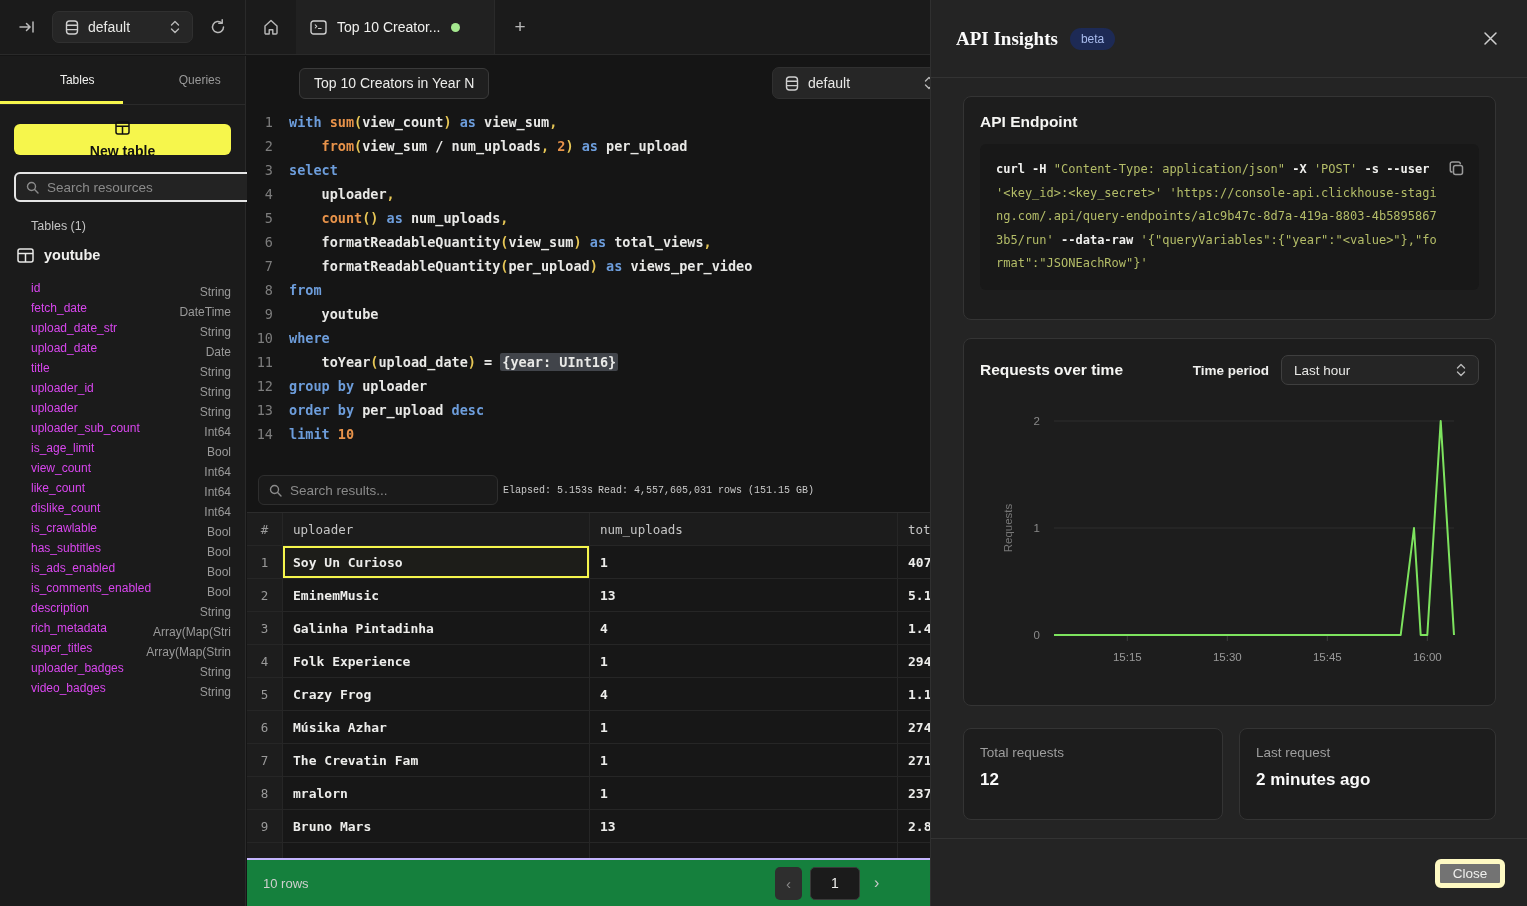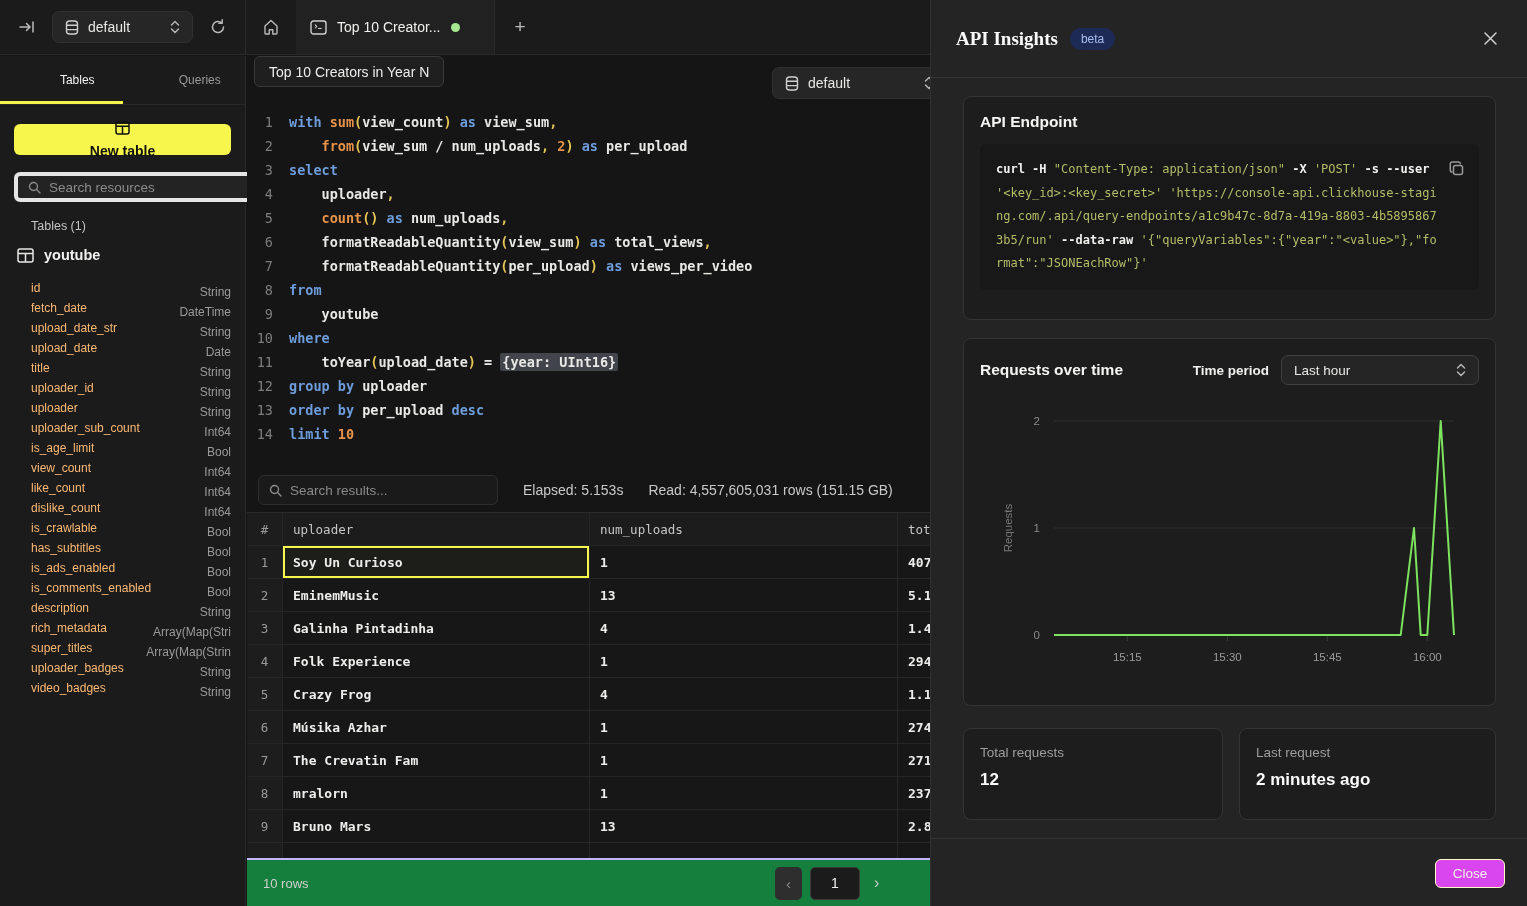--- a/index.html
+++ b/index.html
@@ -17,52 +17,52 @@
   .green-dot { width:9px; height:9px; border-radius:50%; background:#a5e88f; flex:none; }
   #new-tab-btn { width:50px; height:100%; color:#b9b9b9; font-size:19px; background:none; border:none; cursor:pointer; }
 
   
   #sidebar { position:absolute; left:0; top:56px; width:246px; height:850px; background:#1b1b1b; border-right:1px solid #2a2a2a; }
   #sidebar-tabs { display:flex; height:49px; border-bottom:1px solid #2a2a2a; }
   .side-tab { flex:1; display:flex; align-items:center; justify-content:center; font-size:12px; color:#9a9a9a; cursor:pointer; position:relative; background:none; border:none;padding-left:32px; }
   .side-tab.active { color:#f2f2f0; }
   .side-tab.active::after { content:""; position:absolute; left:0; right:0; bottom:0; height:3px; background:#f6f64c; }
   #new-table-btn { position:absolute; left:14px; top:68px; width:217px; height:31px; background:#f6f64c; color:#101010; border:none; border-radius:6px; font-size:14px; font-weight:bold; display:flex; align-items:center; justify-content:center; gap:8px; cursor:pointer;flex-direction:column; }
-  #resource-search { position:absolute; left:14px; top:116px; width:258px; height:30px; background:#232323; border:4px solid #e5e5e5; border-radius:6px; display:flex; align-items:center; gap:8px; padding:0 10px; }
+  #resource-search { position:absolute; left:14px; top:116px; width:258px; height:30px; background:#232323; border:2px solid #e5e5e5; border-radius:6px; display:flex; align-items:center; gap:8px; padding:0 10px; }
   #resource-search input { background:none; border:none; outline:none; color:#cfcfcf; font-size:13.5px; width:100%; }
   #resource-search input::placeholder { color:#8b8b8b; }
   #tables-section-label { position:absolute; left:31px; top:163px; font-size:12.5px; color:#c3c3c3; }
   #table-item { position:absolute; left:14px; top:185px; width:217px; height:28px; display:flex; align-items:center; gap:10px; padding:0 3px; cursor:pointer; }
   #table-item .name { font-size:14.5px; color:#f0f0ee; font-weight:bold; }
   #column-list { position:absolute; left:31px; top:222px; width:200px; }
   .col-row { display:flex; justify-content:space-between; height:20px; align-items:center; }
-  .col-row .cname { font-size:12px; color:#fdba74; white-space:pre; }
+  .col-row .cname { font-size:12px; color:#d946ef; white-space:pre; }
   .col-row .ctype { font-size:12px; color:#9a9a9a; white-space:pre;margin-top:8px; }
 
   
   #middle { position:absolute; left:247px; top:56px; width:1280px; height:850px; background:#151515; }
-  #mid-toolbar { height:54px; display:flex; padding:0 7px; }
+  #mid-toolbar { height:54px; display:flex; align-items:center; padding:0 7px;margin-left:45px; }
   #query-title-chip { height:31px; background:#1f1f1f; border:1px solid #3a3a3a; border-radius:6px; color:#ededeb; font-size:14px; display:flex; align-items:center; padding:0 14px; cursor:pointer; }
   #mid-db-select { position:absolute; left:525px; top:11px; width:175px; }
 
   
   #editor { position:absolute; left:0; top:54px; width:700px; height:352px; }
   .code-line { display:flex; height:24px; line-height:24px; font-size:13.5px; font-weight:bold; }
   .code-line .ln { width:26px; text-align:right; color:#7d7d7d; font-weight:normal; flex:none; font-family:"DejaVu Sans Mono", monospace; }
   .code-line .lc { padding-left:16px; white-space:pre; font-family:"DejaVu Sans Mono", monospace; }
   .tok-kw { color:#6d9ddb; } .tok-fn { color:#e8934a; } .tok-pr { color:#e6c655; }
   .tok-num { color:#e8934a; } .tok-pl { color:#e8e8e6; }
   .tok-pm { color:#e8e8e6; background:#41444a; border-radius:2px; padding:1px 2px; }
 
   
-  #results-toolbar { position:absolute; left:0; top:412px; width:700px; height:44px; display:flex; align-items:center; gap:25px; padding-left:11px; }
+  #results-toolbar { position:absolute; left:0; top:412px; width:700px; height:44px; display:flex; align-items:center; gap:5px; padding-left:11px; }
   #results-search { width:240px; height:30px; background:#1a1a1a; border:1px solid #2e2e2e; border-radius:6px; display:flex; align-items:center; gap:8px; padding:0 10px; }
   #results-search input { background:none; border:none; outline:none; color:#cfcfcf; font-size:13.5px; width:100%; }
   #results-search input::placeholder { color:#8b8b8b; }
-  .stat-text { font-size:14px; color:#c9c9c9; }
+  .stat-text { font-size:10px; color:#c9c9c9;font-family:Liberation Mono, monospace; }
 
   #results-table { position:absolute; left:0; top:456px; width:1280px; border-top:1px solid #2c2c2c; }
   .tr { display:flex; height:33px; border-bottom:1px solid #262626; background:#171717; }
   .tr .td-num { width:36px; flex:none; background:#1d1d1d; border-right:1px solid #262626; color:#9a9a9a; font-size:12.5px; display:flex; align-items:center; justify-content:center; font-family:"DejaVu Sans Mono", monospace; }
   .tr .td { display:flex; align-items:center; padding:0 10px; font-size:13px; font-weight:bold; font-family:"DejaVu Sans Mono", monospace; color:#ededeb; border-right:1px solid #262626; overflow:hidden; white-space:nowrap; }
   .tr .c1 { width:307px; flex:none; }
   .tr .c2 { width:308px; flex:none; }
   .tr .c3 { flex:1; border-right:none; }
   .tr.head { background:#1c1c1c; height:33px; }
   .tr.head .td { color:#c6c6c6; font-weight:normal; font-size:12.5px; }
@@ -98,21 +98,21 @@
   #time-period-select { width:198px; height:30px; font-size:13.5px; background:#252525; border:1px solid #3f3f3f; }
   #chart-wrap { position:absolute; left:0; top:0; width:533px; height:368px; pointer-events:none; }
 
   .stat-card { padding:16px; }
   #total-requests-card { left:32px; top:728px; width:260px; height:92px; }
   #last-request-card { left:308px; top:728px; width:257px; height:92px; }
   .stat-label { font-size:13.5px; color:#9e9e9e; }
   .stat-value { margin-top:10px; font-size:17px; font-weight:bold; color:#fafafa; }
 
   #insights-footer { position:absolute; left:0; top:838px; width:597px; height:68px; border-top:1px solid #333; }
-  #close-btn { position:absolute; right:23px; top:20px; width:70px; height:29px; background:#d946ef; border:1px solid #fef9c3; border-radius:6px; color:#f0f0ee; font-size:13.5px; cursor:pointer; }
+  #close-btn { position:absolute; right:23px; top:20px; width:70px; height:29px; background:#737373; border:5px solid #fef9c3; border-radius:6px; color:#f0f0ee; font-size:13.5px; cursor:pointer; }
 
   svg { display:block; }
 </style>
 </head>
 <body>
 
 <div id="topbar">
   <div class="left">
     <button class="icon-btn">
       <span>

